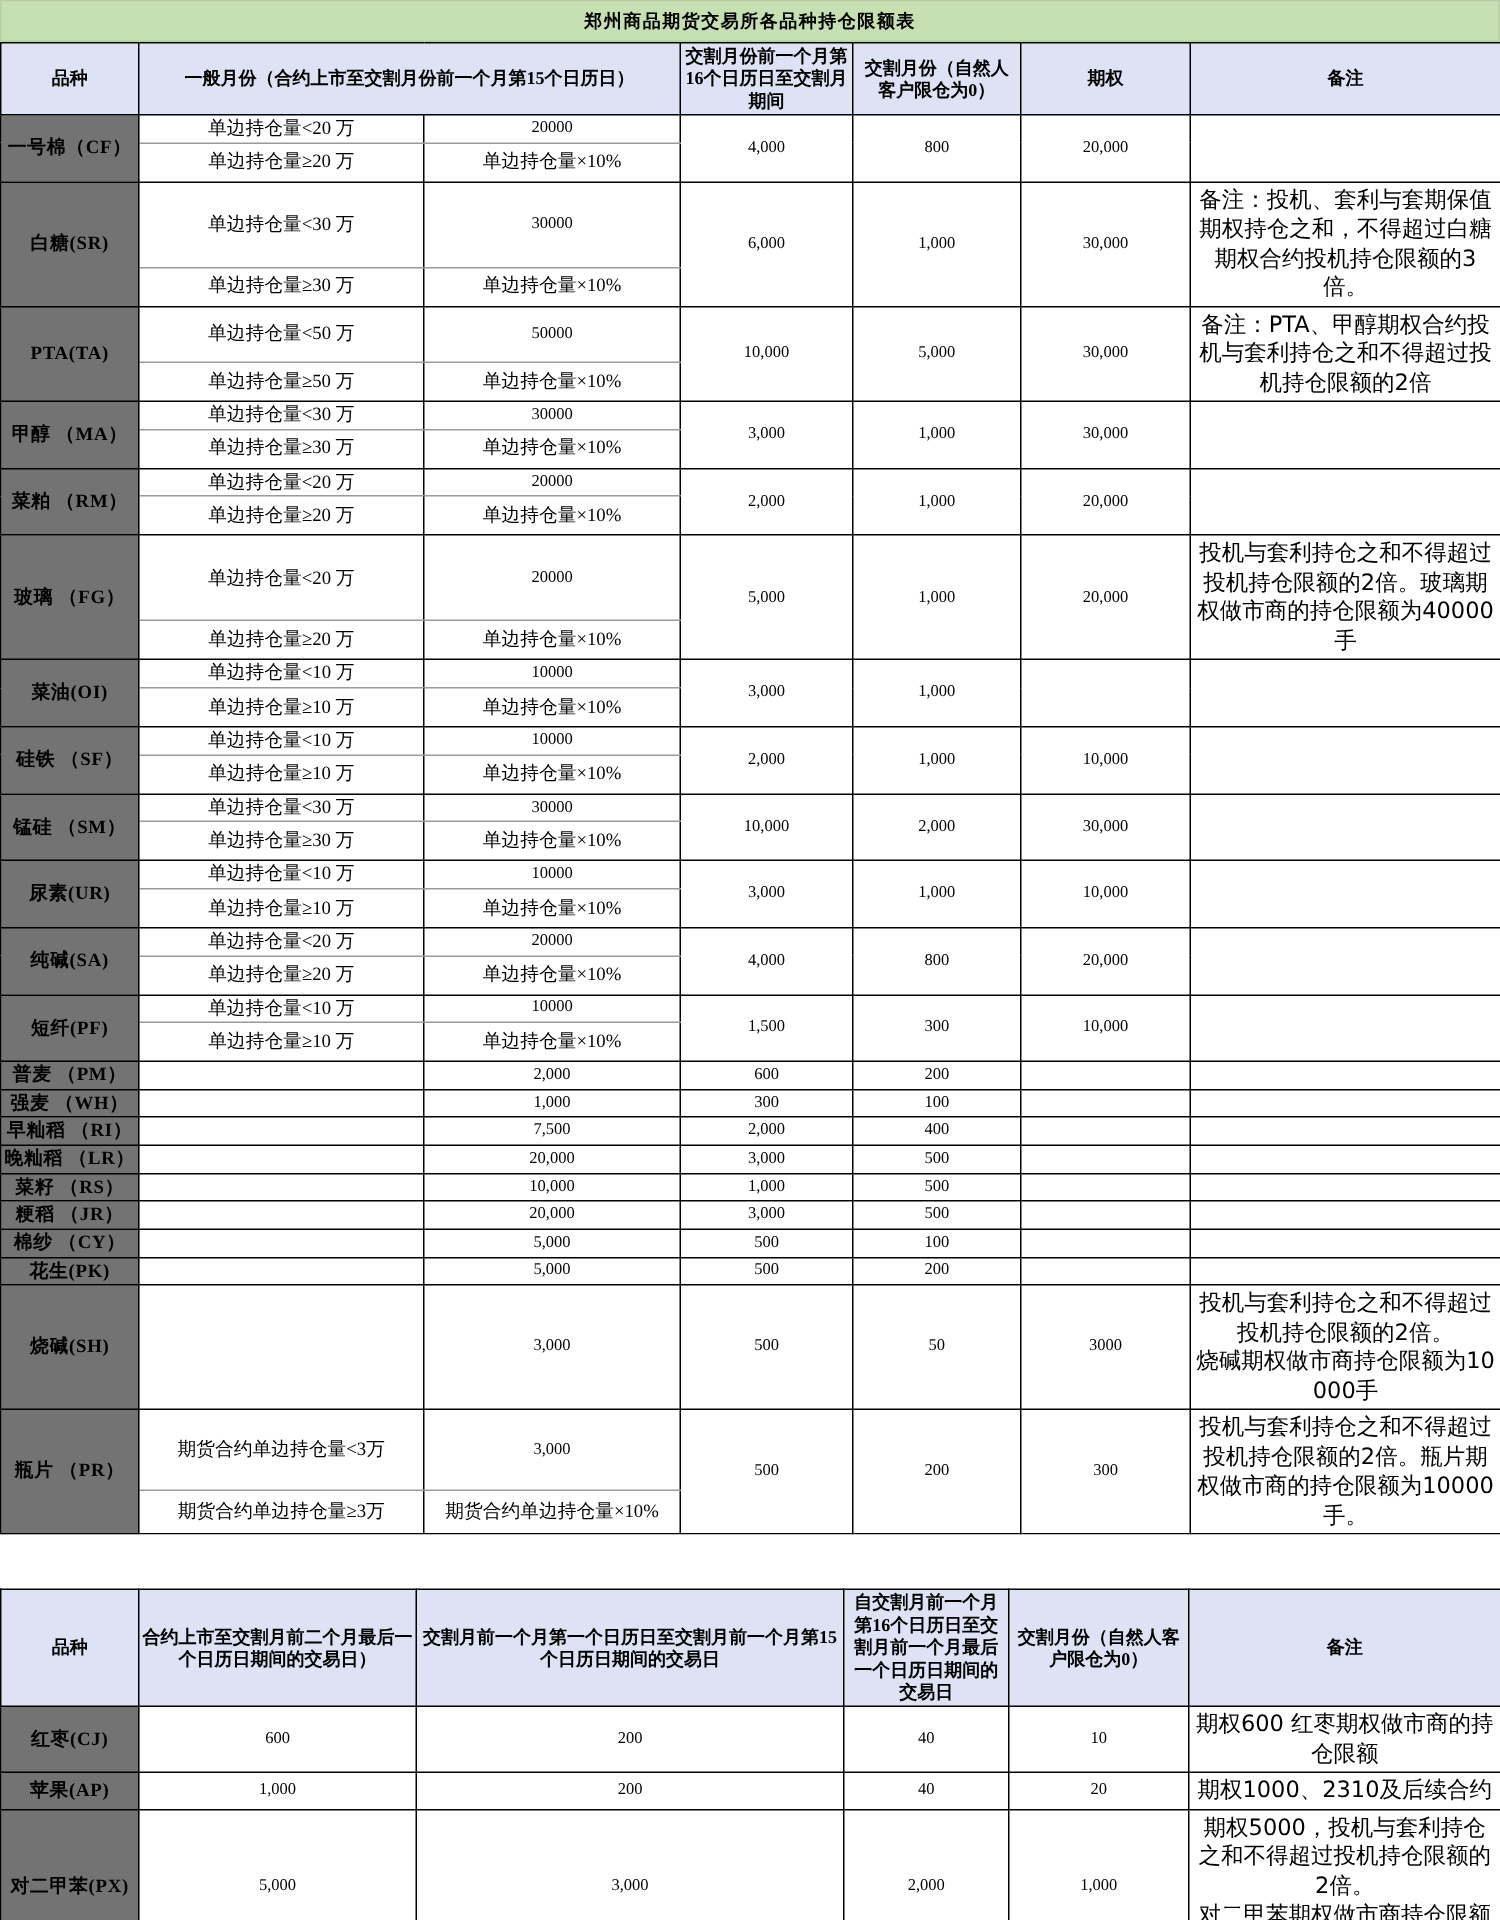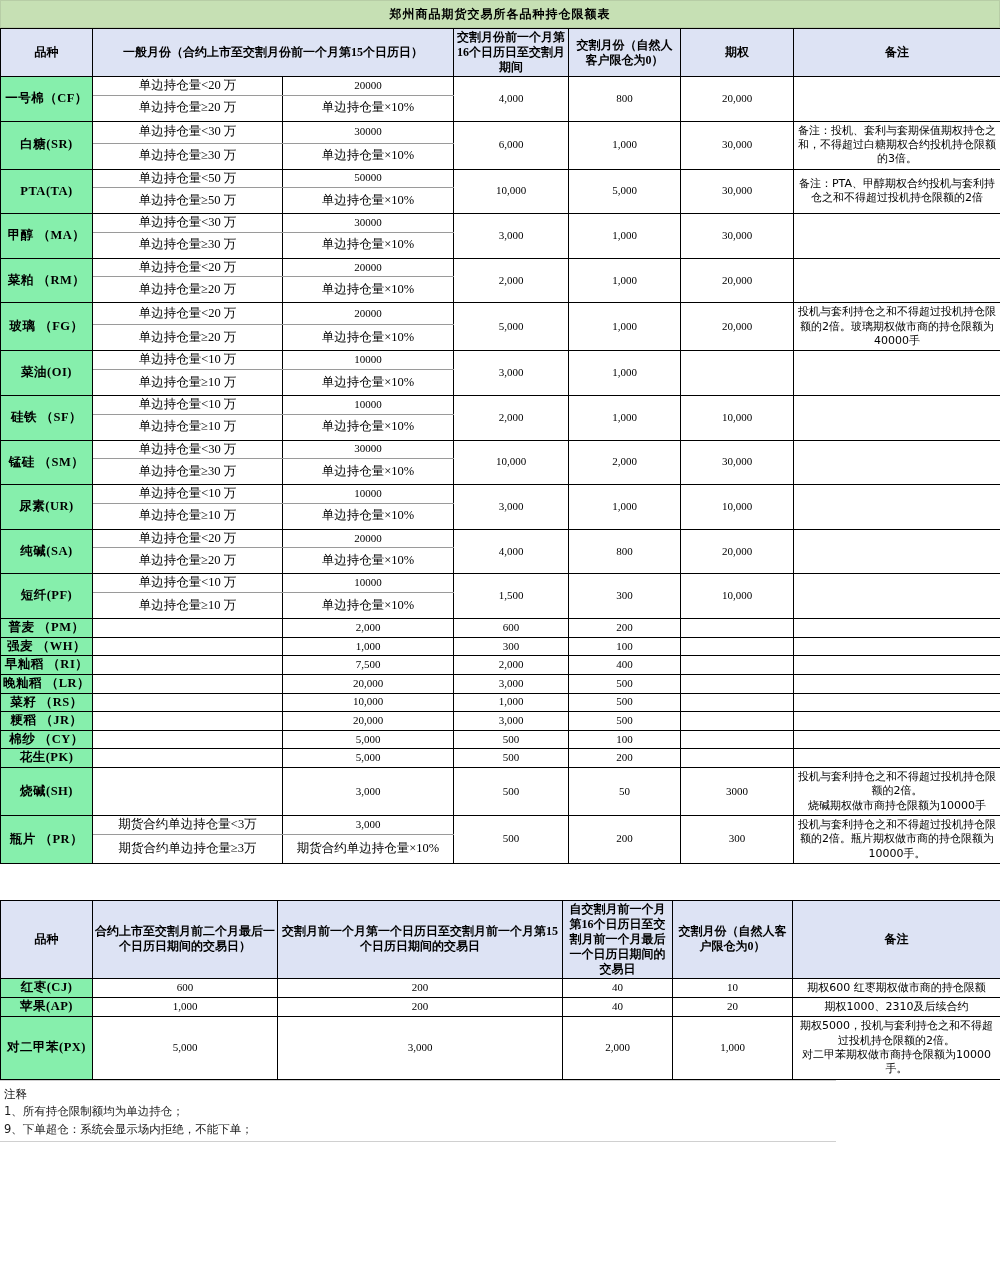--- a/index.html
+++ b/index.html
@@ -34,29 +34,29 @@
     line-height:1.25;
     word-break:break-all;
     background:#fff;
   }
   th{
     background:#dde3f4;
     font-weight:bold;
     font-size:12px;
   }
   td.name{
-    background:#86efac;
+    background:#737373;
     font-weight:bold;
     font-size:12.5px;
     letter-spacing:.5px;
   }
   td.num{font-size:11px;font-family:"Liberation Serif","DejaVu Serif",serif;}
   td.cond{font-size:12.5px;}
   td.remark{
-    font-size:11px;
+    font-size:15px;
     font-family:"DejaVu Sans","Liberation Sans",sans-serif;
     line-height:1.3;
     padding:2px 3px;
   }
   td.blank{border:1px solid #000;}
   .thin{border-bottom:1px solid #9a9a9a;}
   .t1 .sub{height:23px;}
 
   
   col.c-name{width:92px;}

